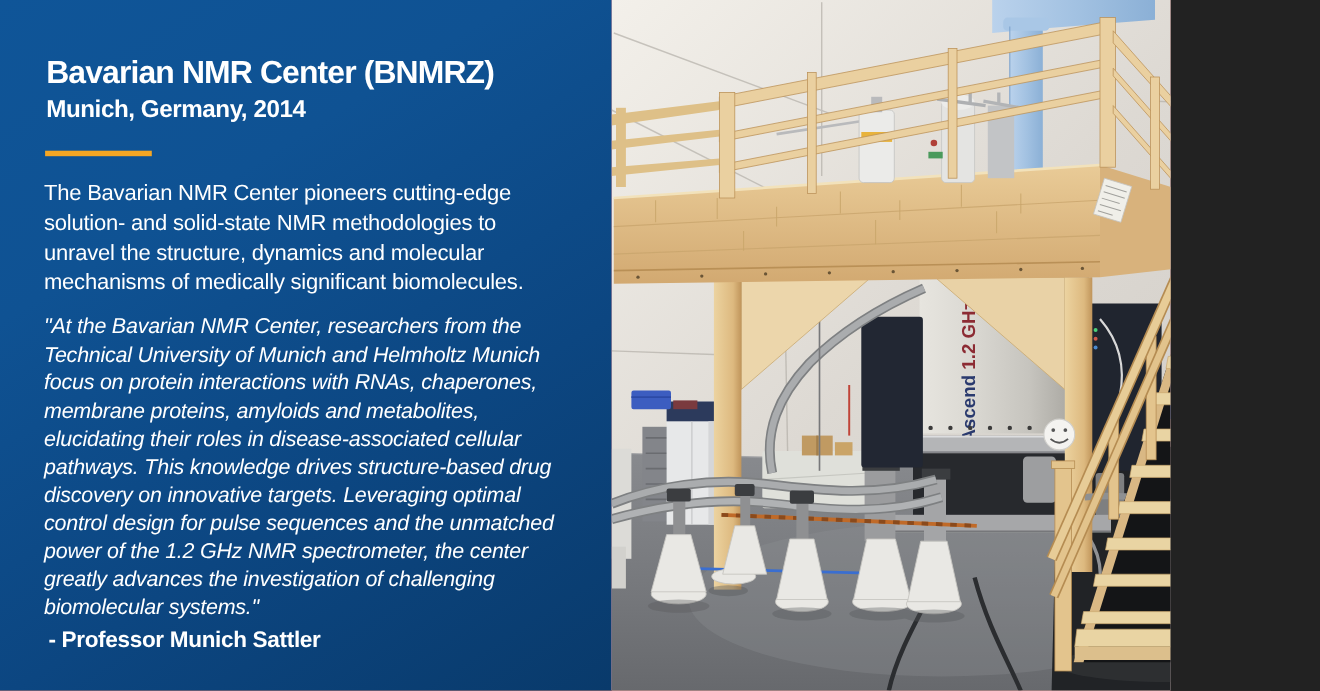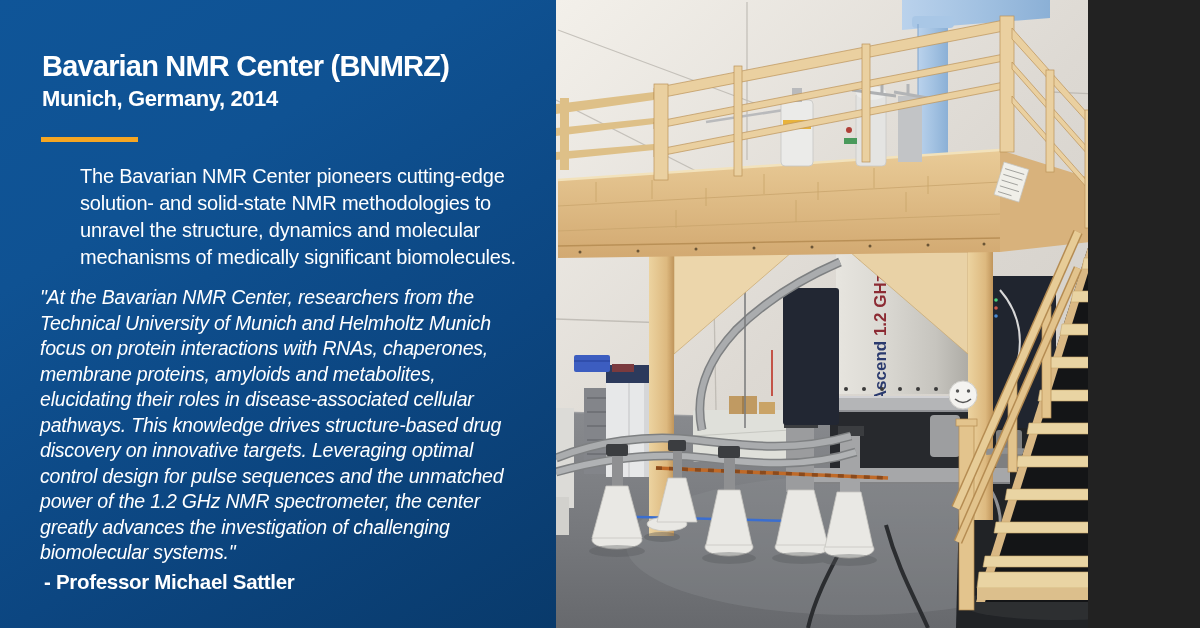--- a/index.html
+++ b/index.html
@@ -1,26 +1,26 @@
 <!DOCTYPE html>
 <html><head>
 <meta charset="utf-8">
 <style>
   html,body{margin:0;padding:0;background:#222;}
   .card{position:relative;width:1064px;height:628px;overflow:hidden;background:#fca5a5;
-        font-family:"Liberation Sans","DejaVu Sans",sans-serif;padding-left:24px;}
+        font-family:"Liberation Sans","DejaVu Sans",sans-serif;}
   .panel{position:absolute;left:0;top:0;width:556px;height:628px;
          background:linear-gradient(148deg,#0f5598 0%,#0f5293 30%,#0c4681 65%,#093a6b 100%);}
   .panel .title{position:absolute;left:42px;top:50px;width:500px;color:#fff;
          font-size:29px;font-weight:bold;letter-spacing:-0.8px;}
   .panel .subtitle{position:absolute;left:42px;top:86px;width:500px;color:#fff;
          font-size:22px;font-weight:bold;letter-spacing:-0.4px;}
   .panel .rule{position:absolute;left:41px;top:137px;width:97px;height:5px;background:#f5a623;}
   .panel .body-text{position:absolute;left:40px;top:163px;width:486px;color:#fff;
-         font-size:20px;line-height:27px;letter-spacing:-0.2px;white-space:pre-line;margin-left:40px;}
+         font-size:20px;line-height:27px;letter-spacing:-0.2px;white-space:pre-line;}
   .panel .quote-text{position:absolute;left:40px;top:285px;width:496px;color:#fff;
          font-size:19.5px;line-height:25.5px;font-style:italic;letter-spacing:-0.2px;white-space:pre-line;}
   .panel .attribution{position:absolute;left:44px;top:570px;width:480px;color:#fff;
          font-size:20.5px;font-weight:bold;letter-spacing:-0.3px;}
   .photo{position:absolute;left:556px;top:0;width:644px;height:628px;overflow:hidden;}
   svg{display:block;}
 </style>
 </head>
 <body>
 
@@ -38,21 +38,21 @@
 Technical University of Munich and Helmholtz Munich
 focus on protein interactions with RNAs, chaperones,
 membrane proteins, amyloids and metabolites,
 elucidating their roles in disease-associated cellular
 pathways. This knowledge drives structure-based drug
 discovery on innovative targets. Leveraging optimal
 control design for pulse sequences and the unmatched
 power of the 1.2 GHz NMR spectrometer, the center
 greatly advances the investigation of challenging
 biomolecular systems."</div>
-    <div class="attribution">- Professor Michael Sattler</div>
+    <div class="attribution">- Professor Munich Sattler</div>
   </div>
 
   <div class="photo">
   <svg width="644" height="628" viewBox="0 0 644 628" xmlns="http://www.w3.org/2000/svg">
     <defs>
       <linearGradient id="wallG" x1="0" y1="0" x2="1" y2="1">
         <stop offset="0" stop-color="#f3f0ea"></stop>
             <stop offset="0.45" stop-color="#ddd9d3"></stop>
             <stop offset="1" stop-color="#ccc8c2"></stop>
       </linearGradient>

